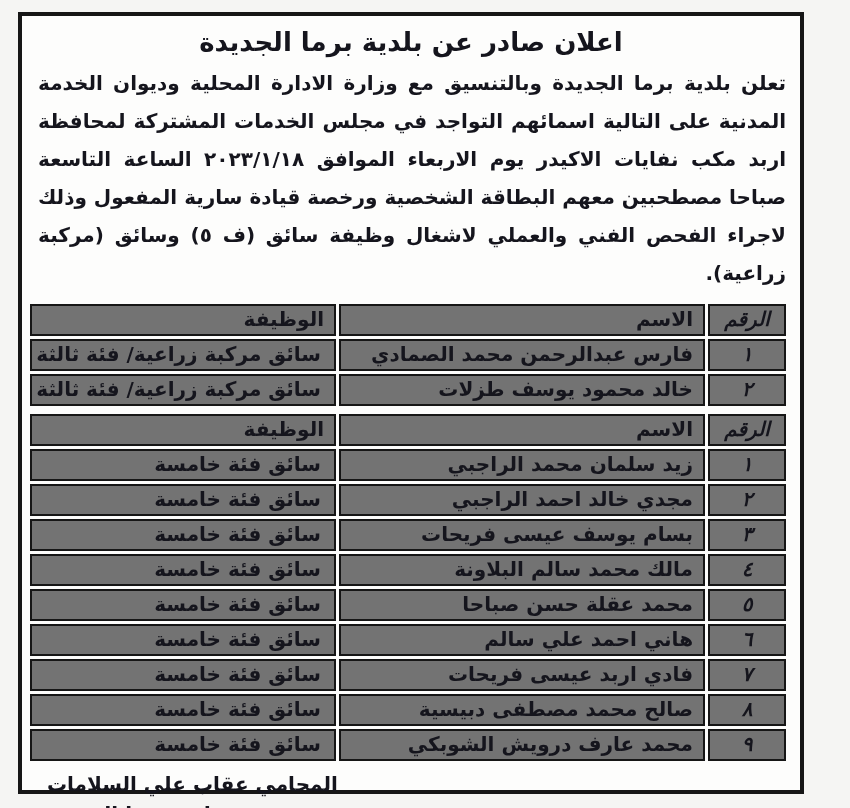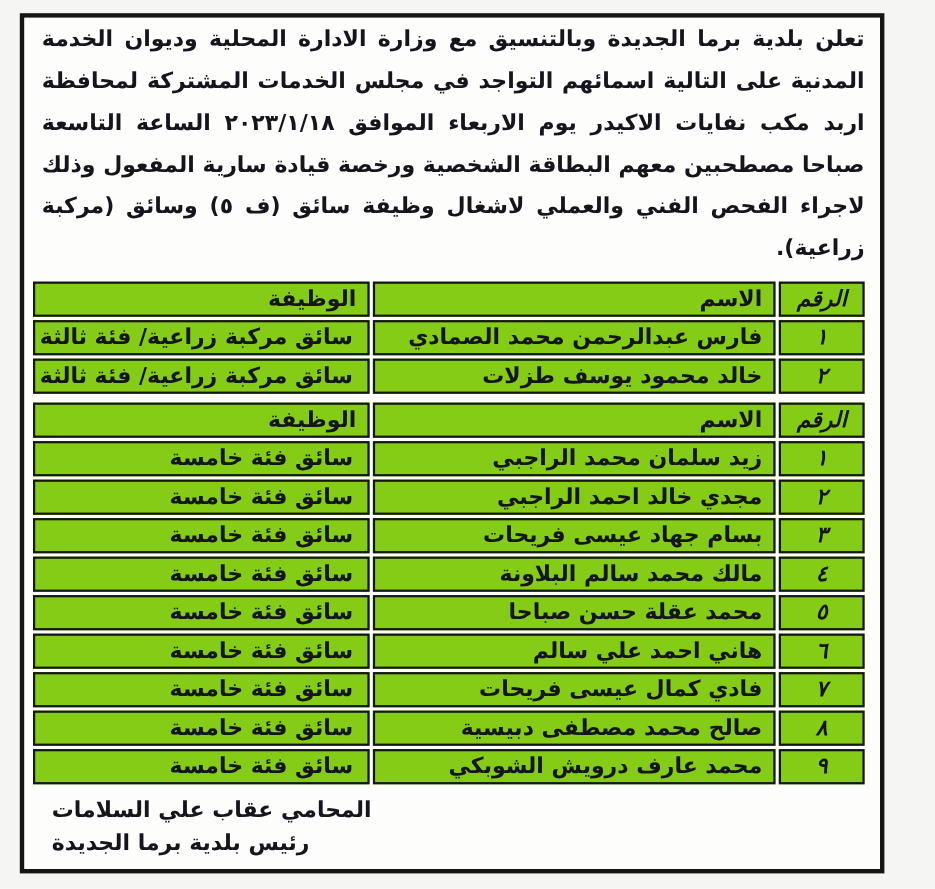--- a/index.html
+++ b/index.html
@@ -47,21 +47,21 @@
   }
   table.ann-table + table.ann-table { margin-top: 2px; }
   .ann-table th, .ann-table td {
     border: 2px solid #161616;
     height: 32px;
     padding: 1px 10px 3px 6px;
     text-align: right;
     vertical-align: middle;
     overflow: hidden;
     white-space: nowrap;
-    background: #84cc16;
+    background: #737373;
   }
   .ann-table th.num-cell, .ann-table td.num-cell {
     text-align: center;
     padding: 1px 4px 3px 4px;
     font-style: italic;
   }
   .ann-table td.name-cell { padding-left: 0; }
   .ann-table td.job-cell  { padding-right: 13px; padding-left: 24px; }
   .doc-signature {
     direction: rtl;
@@ -70,20 +70,21 @@
     font-size: 20px;
     line-height: 30px;
     margin-top: 5px;
     padding-left: 25px;
   }
 </style>
 </head>
 <body>
 
 <div class="doc-page" dir="rtl">
+  <div class="doc-title">اعلان صادر عن بلدية برما الجديدة</div>
   <p class="doc-body">تعلن بلدية برما الجديدة وبالتنسيق مع وزارة الادارة المحلية وديوان الخدمة المدنية على التالية اسمائهم التواجد في مجلس الخدمات المشتركة لمحافظة اربد مكب نفايات الاكيدر يوم الاربعاء الموافق ٢٠٢٣/١/١٨ الساعة التاسعة صباحا مصطحبين معهم البطاقة الشخصية ورخصة قيادة سارية المفعول وذلك لاجراء الفحص الفني والعملي لاشغال وظيفة سائق (ف ٥) وسائق (مركبة زراعية).</p>
   <div class="tables-wrap" id="tables">
   <table class="ann-table" dir="rtl">
     <colgroup>
       <col style="width:78px">
       <col style="width:366px">
       <col>
     </colgroup>
     <thead>
       <tr>
@@ -128,21 +129,21 @@
   </tr>
 
   <tr>
     <td class="num-cell">٢</td>
     <td class="name-cell">مجدي خالد احمد الراجبي</td>
     <td class="job-cell">سائق فئة خامسة</td>
   </tr>
 
   <tr>
     <td class="num-cell">٣</td>
-    <td class="name-cell">بسام جهاد عيسى فريحات</td>
+    <td class="name-cell">بسام يوسف عيسى فريحات</td>
     <td class="job-cell">سائق فئة خامسة</td>
   </tr>
 
   <tr>
     <td class="num-cell">٤</td>
     <td class="name-cell">مالك محمد سالم البلاونة</td>
     <td class="job-cell">سائق فئة خامسة</td>
   </tr>
 
   <tr>
@@ -152,21 +153,21 @@
   </tr>
 
   <tr>
     <td class="num-cell">٦</td>
     <td class="name-cell">هاني احمد علي سالم</td>
     <td class="job-cell">سائق فئة خامسة</td>
   </tr>
 
   <tr>
     <td class="num-cell">٧</td>
-    <td class="name-cell">فادي كمال عيسى فريحات</td>
+    <td class="name-cell">فادي اربد عيسى فريحات</td>
     <td class="job-cell">سائق فئة خامسة</td>
   </tr>
 
   <tr>
     <td class="num-cell">٨</td>
     <td class="name-cell">صالح محمد مصطفى دبيسية</td>
     <td class="job-cell">سائق فئة خامسة</td>
   </tr>
 
   <tr>

